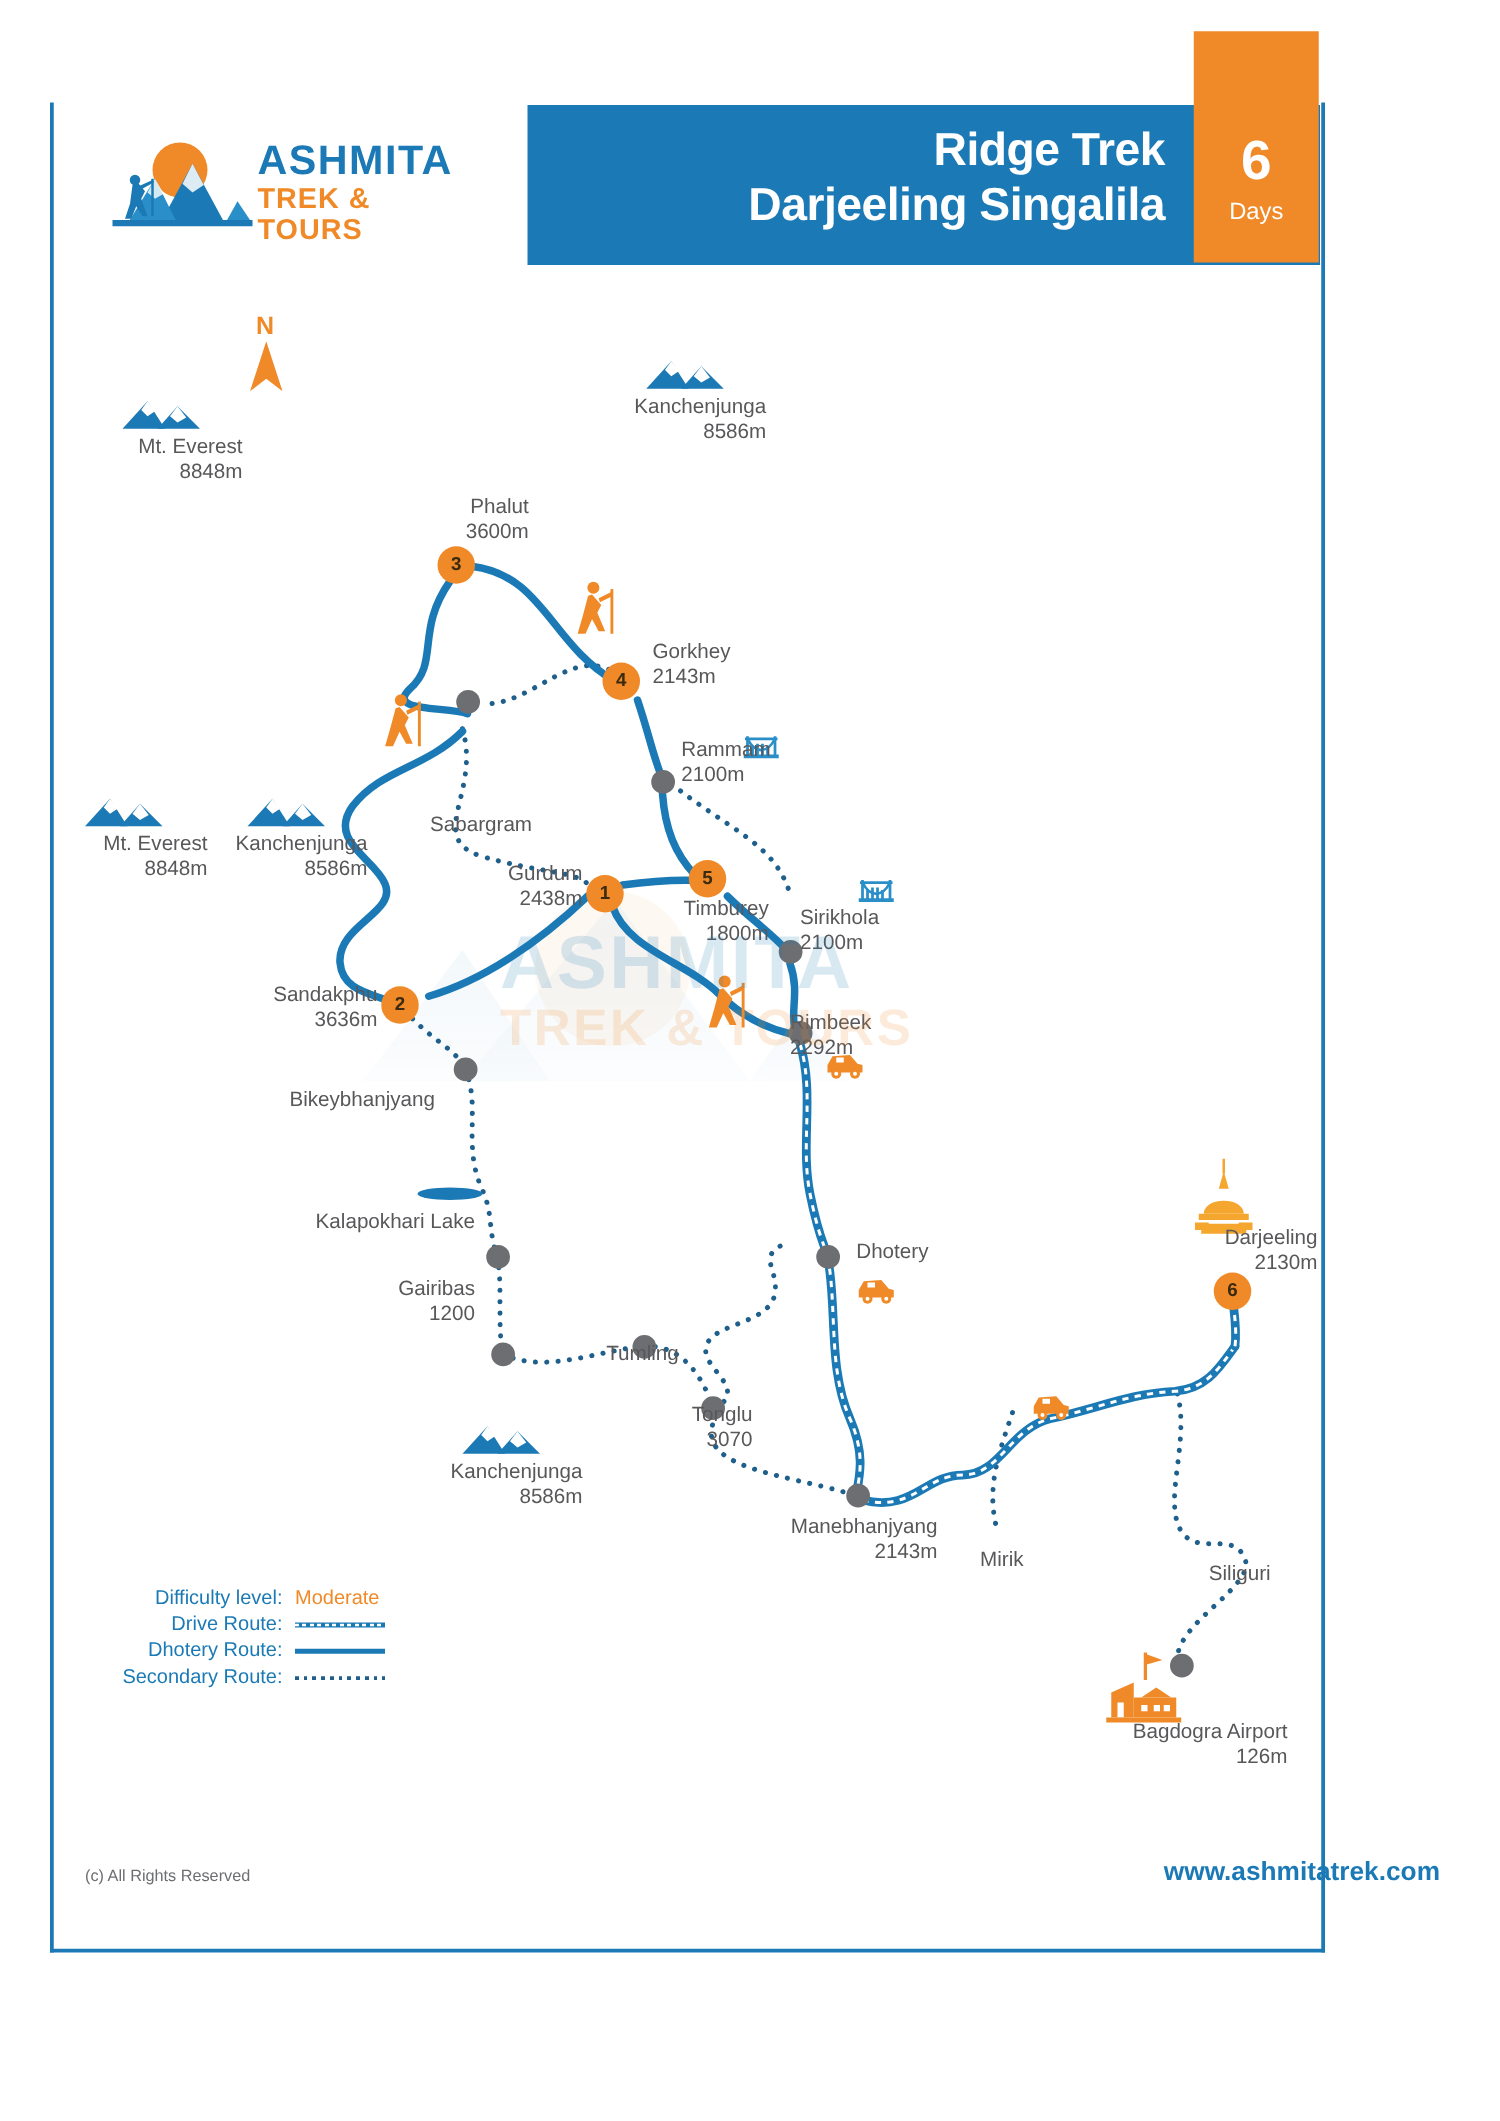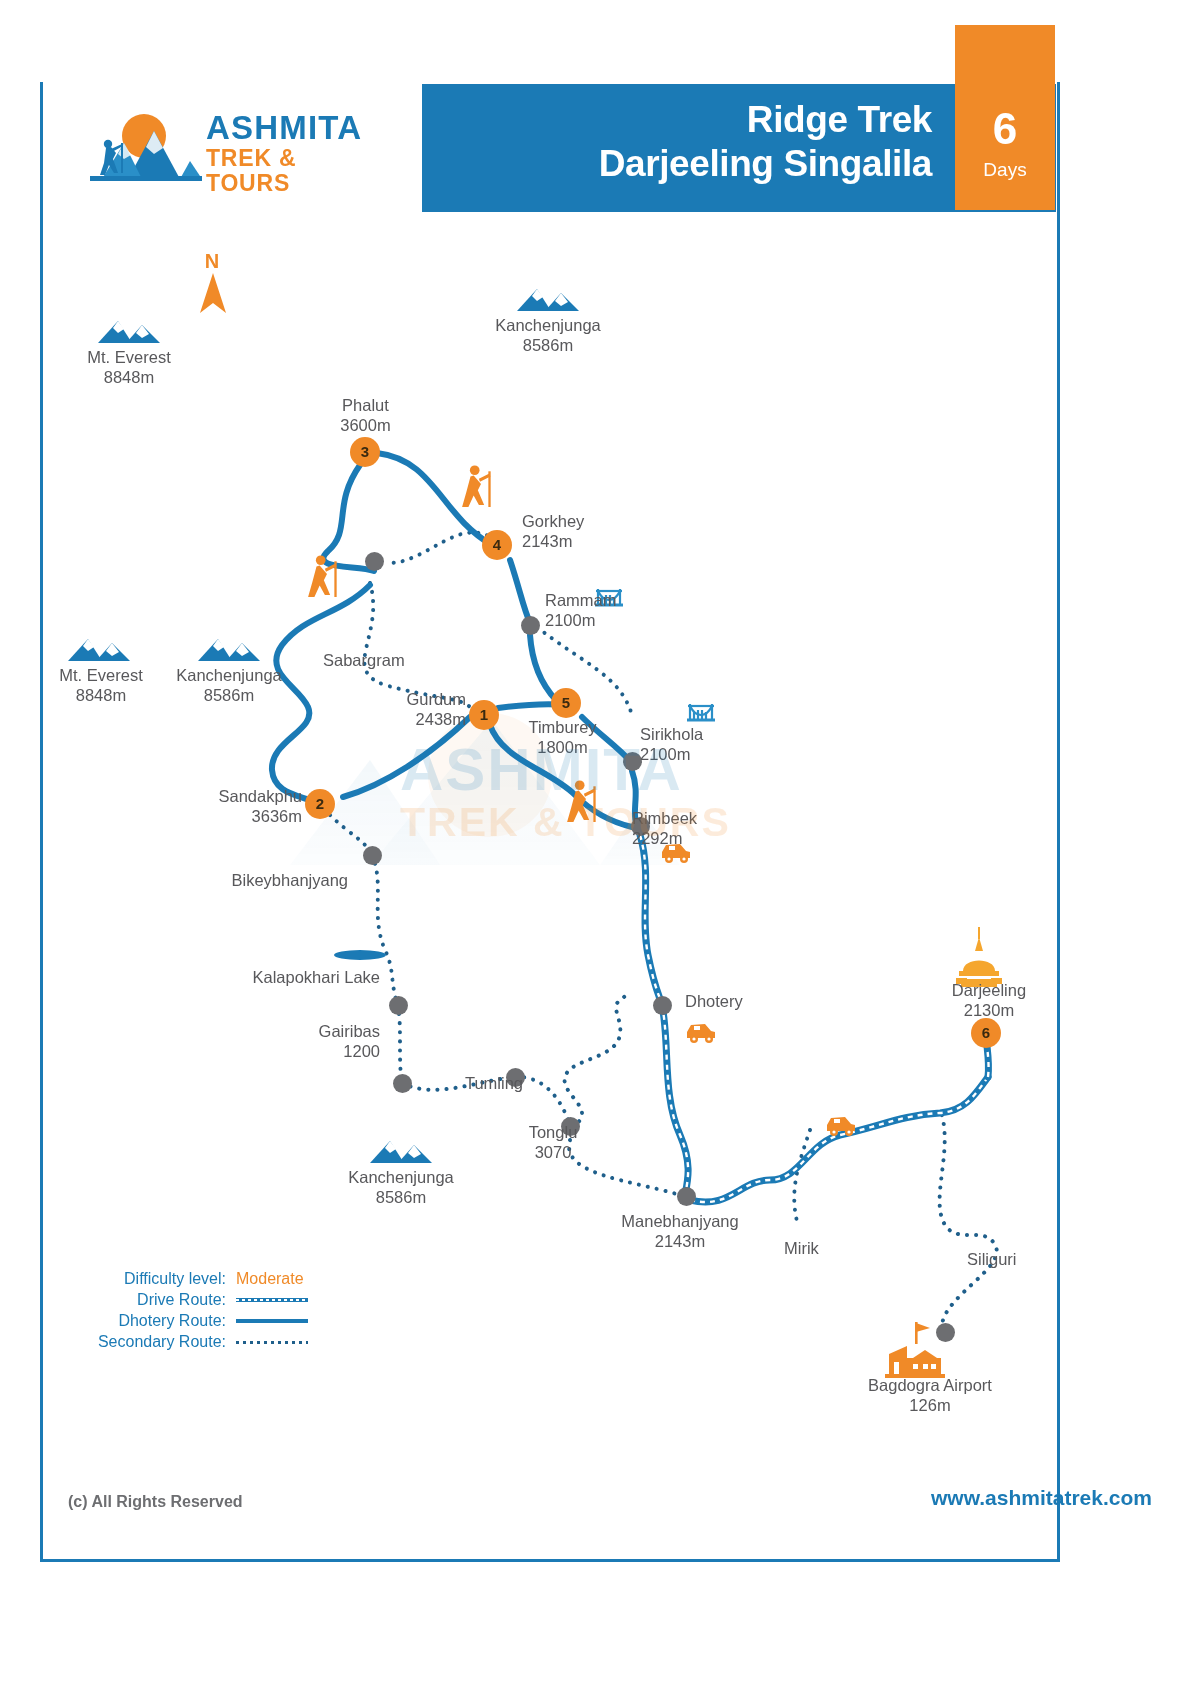--- a/index.html
+++ b/index.html
@@ -34,21 +34,21 @@
           line-height:1.1;margin-top:2px;}
 
   
   #map{position:absolute;left:40px;top:215px;width:1020px;height:1230px;}
   #map svg{position:absolute;left:0;top:0;}
 
   
   .lbl{position:absolute;color:#58585b;font-size:16.5px;line-height:1.22;
        white-space:nowrap;}
   .lbl.r{text-align:right;}
-  .lbl.c{text-align:center;}
+  .lbl.c{text-align:right;}
 
   
   .onode{position:absolute;width:30px;height:30px;border-radius:50%;
          background:#f08a28;color:#3a2a10;font-size:15px;font-weight:bold;
          text-align:center;line-height:30px;}
   .gnode{position:absolute;width:19px;height:19px;border-radius:50%;
          background:#6d6e71;}
 
   
   #watermark{position:absolute;left:400px;top:740px;width:470px;height:140px;
@@ -71,21 +71,21 @@
            height:2px;background:repeating-linear-gradient(to right,
            #fff 0 3px,transparent 3px 6px);}
   .s-trek{position:absolute;left:0;top:4px;width:72px;height:4px;
           background:#1b7ab5;}
   .s-sec{position:absolute;left:0;top:5px;width:72px;height:3px;
          background:repeating-linear-gradient(to right,
          #1f5f8b 0 3px,transparent 3px 7px);}
 
   
   #copyright{position:absolute;left:68px;top:1493px;color:#6d6e71;
-             font-size:16px;font-weight:bold;}
+             font-size:13px;}
   #website{position:absolute;right:48px;top:1486px;color:#1b7ab5;
            font-size:21px;font-weight:bold;}
 </style>
 </head>
 <body>
 
 <div id="frame"></div>
 
 <div id="logo">
   <svg id="logo-mark" viewBox="0 0 120 76">
@@ -391,21 +391,21 @@
   </div>
   <div class="lbl r" style="left:150px;top:571px;width:112px;">
     <div>Sandakphu</div>
     <div>3636m</div>
   </div>
   <div class="lbl c" style="left:884px;top:765px;width:130px;">
     <div>Darjeeling</div>
     <div>2130m</div>
   </div>
 
-  <div class="lbl" style="left:283px;top:435px;">Sabargram</div>
+  <div class="lbl" style="left:304px;top:435px;">Sabargram</div>
 
   <div class="lbl" style="left:505px;top:375px;">
     <div>Rammam</div>
     <div>2100m</div>
   </div>
   <div class="lbl" style="left:600px;top:509px;">
     <div>Sirikhola</div>
     <div>2100m</div>
   </div>
   <div class="lbl" style="left:592px;top:593px;">

